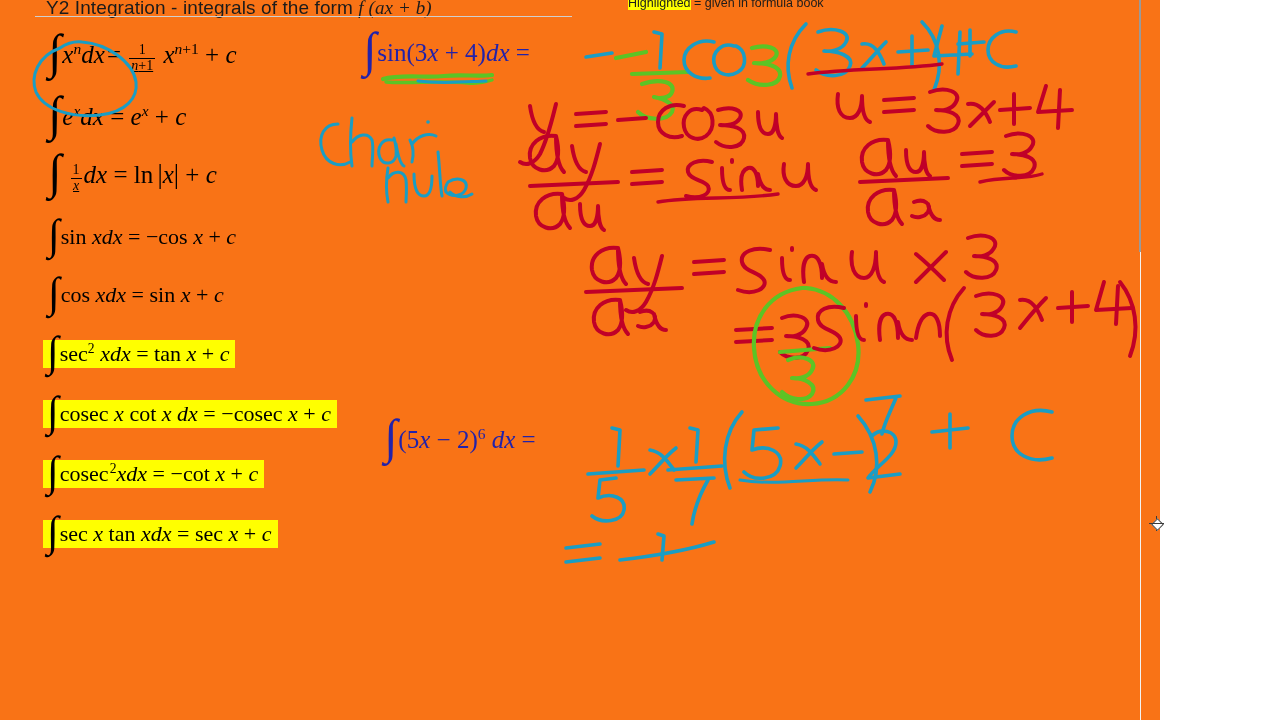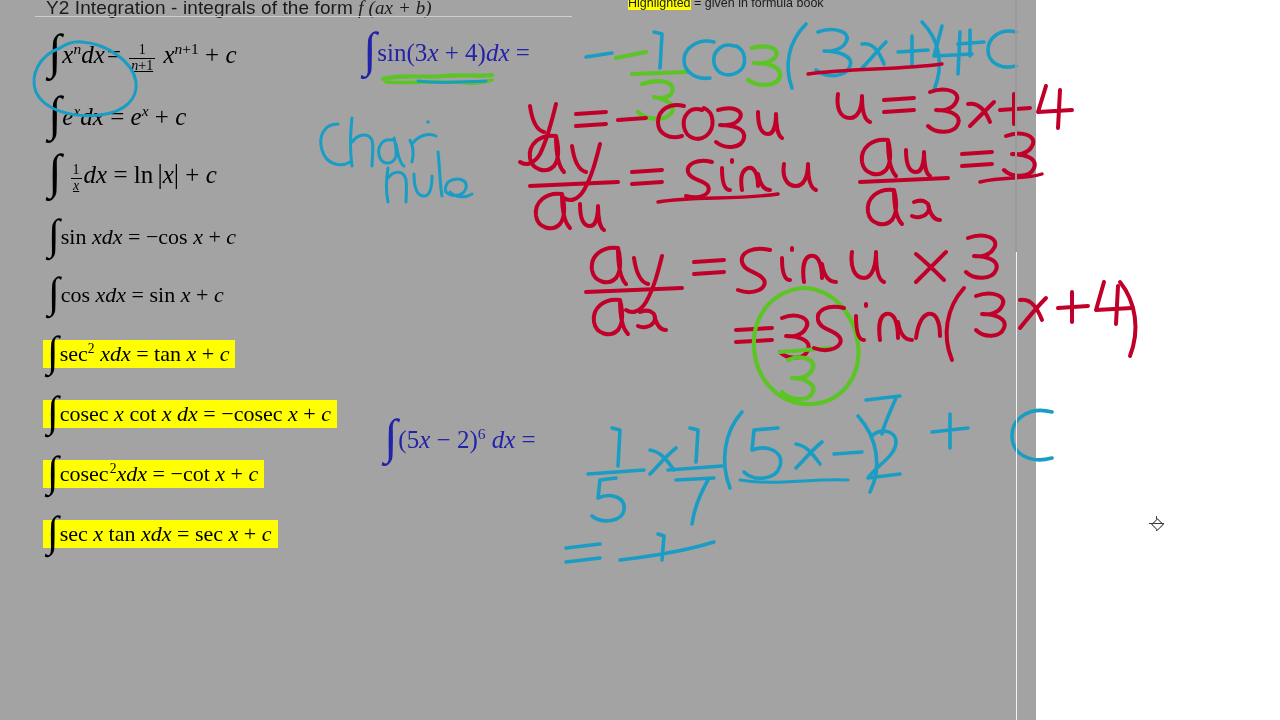--- a/index.html
+++ b/index.html
@@ -2,21 +2,21 @@
 <html><head>
 <meta charset="utf-8">
 <title>Y2 Integration</title>
 <style>
   html,body{margin:0;padding:0;}
   body{
     width:1280px;height:720px;overflow:hidden;background:#ffffff;
     font-family:"Liberation Sans", sans-serif;
     position:relative;
   }
-  #board{position:absolute;inset:0;width:1036px;height:720px;background:#a3a3a3;}
+  #board{position:absolute;inset:0;width:1160px;height:720px;background:#f97316;}
 
   
   .slide-title{
     position:absolute;left:46px;top:-3px;
     font-family:"Liberation Sans", sans-serif;
     font-size:19px;color:#1b1b1b;white-space:nowrap;letter-spacing:0.1px;
   }
   .slide-title i{font-family:"Liberation Serif", serif;font-style:italic;}
   .title-rule{
     position:absolute;left:35px;top:16px;width:537px;height:1px;

